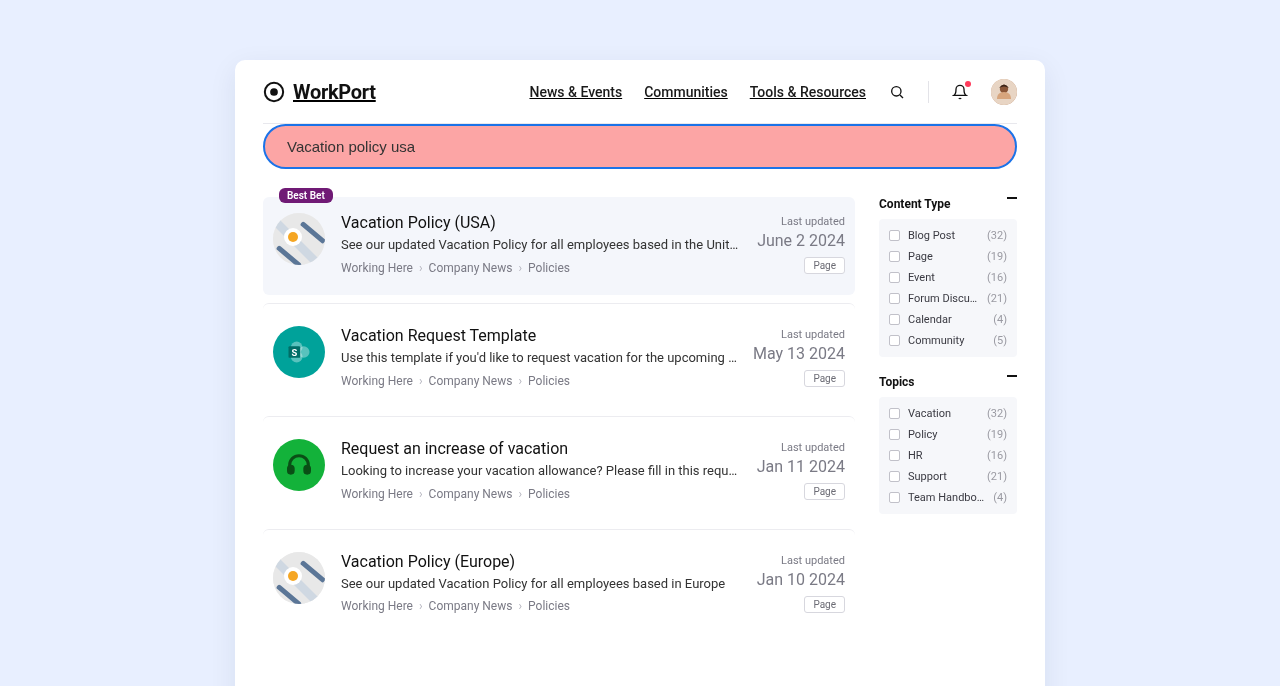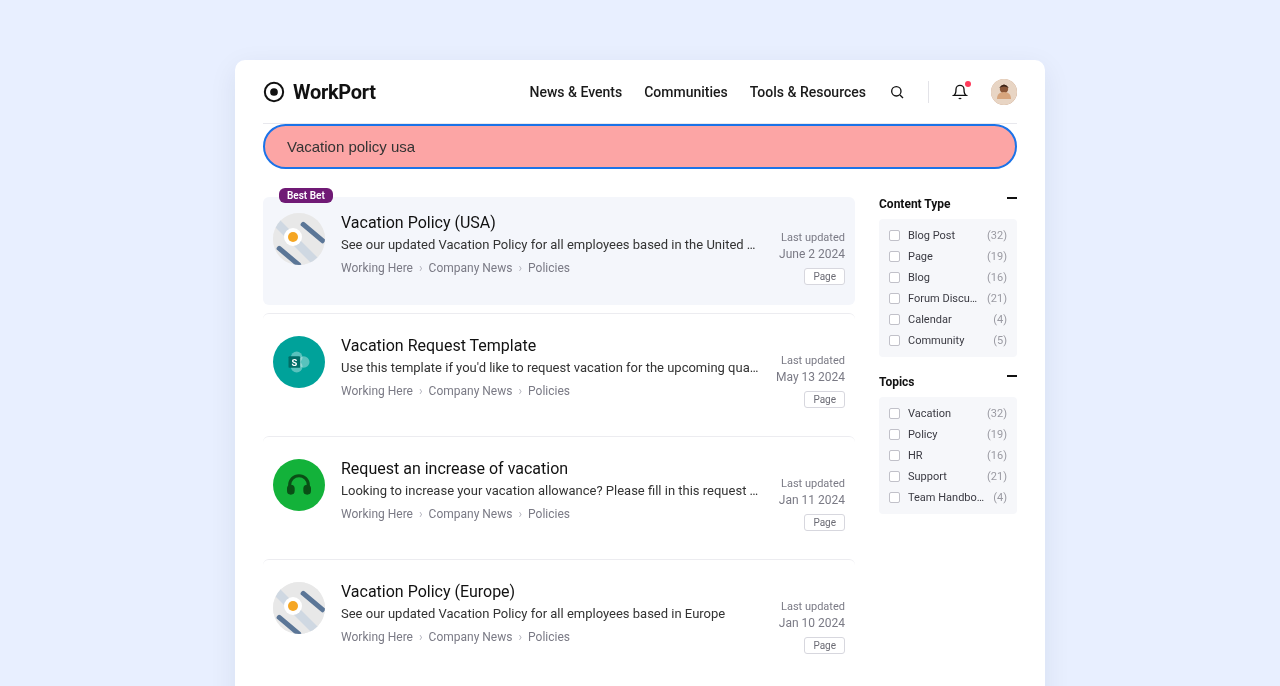--- a/index.html
+++ b/index.html
@@ -21,20 +21,21 @@
     padding: 0 28px 40px 28px;
     min-height: 700px;
   }
   
   .topbar {
     display: flex;
     align-items: center;
     justify-content: space-between;
     height: 64px;
     border-bottom: 1px solid #e8e8ed;
+    text-decoration: underline;
   }
   .brand {
     display: flex;
     align-items: center;
     gap: 8px;
     font-weight: 700;
     font-size: 20px;
     color: #111;
     letter-spacing: -0.3px;
   }
@@ -170,24 +171,23 @@
   }
   .breadcrumb .sep { color: #b5b5bf; }
   .result-meta {
     text-align: right;
     display: flex;
     flex-direction: column;
     align-items: flex-end;
     gap: 3px;
     flex: 0 0 auto;
     padding-top: 2px;
-    margin-top: 16px;
   }
   .meta-label { font-size: 11px; color: #7a7a85; }
-  .meta-date  { font-size: 12px; color: #7a7a85; }
+  .meta-date  { font-size: 16px; color: #7a7a85; }
   .type-badge {
     font-size: 10px;
     color: #6b6b74;
     padding: 2px 8px;
     border: 1px solid #d7d7de;
     border-radius: 3px;
     margin-top: 4px;
     background: #fff;
   }
   
@@ -414,21 +414,21 @@
             <span class="label">Blog Post</span>
             <span class="count">(32)</span>
           </div>
           <div class="filter-row">
             <span class="cb"></span>
             <span class="label">Page</span>
             <span class="count">(19)</span>
           </div>
           <div class="filter-row">
             <span class="cb"></span>
-            <span class="label">Blog</span>
+            <span class="label">Event</span>
             <span class="count">(16)</span>
           </div>
           <div class="filter-row">
             <span class="cb"></span>
             <span class="label">Forum Discussion</span>
             <span class="count">(21)</span>
           </div>
           <div class="filter-row">
             <span class="cb"></span>
             <span class="label">Calendar</span>

